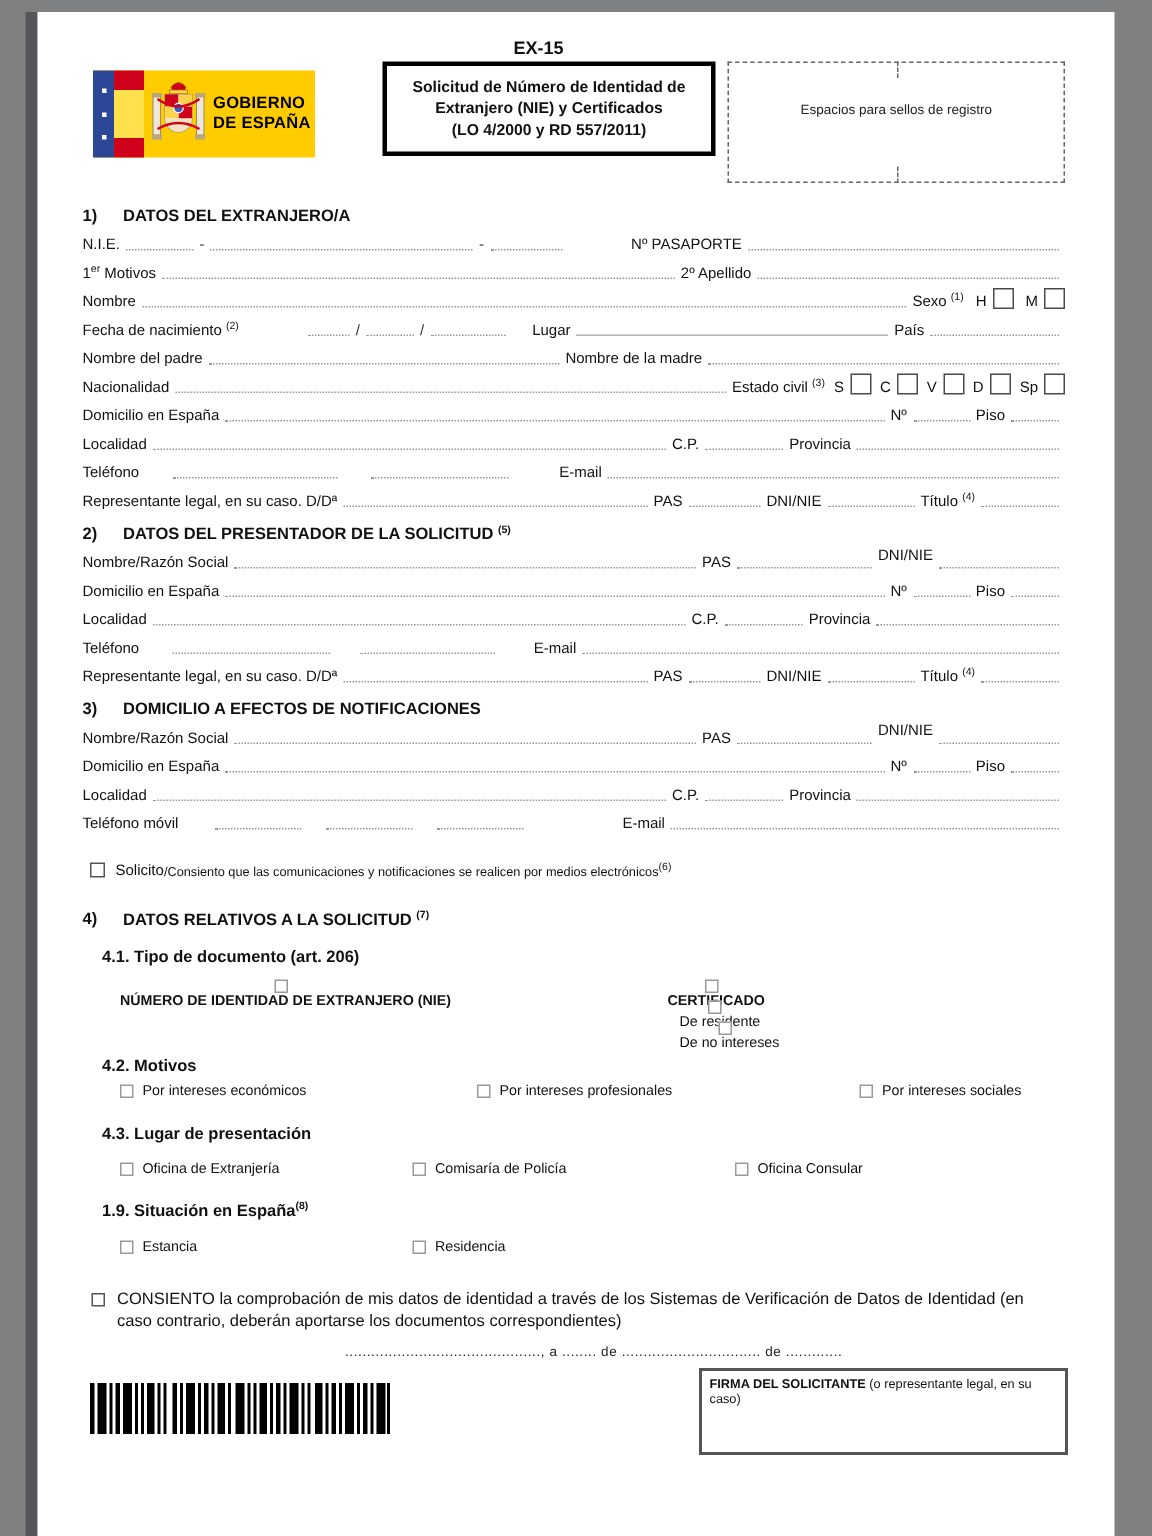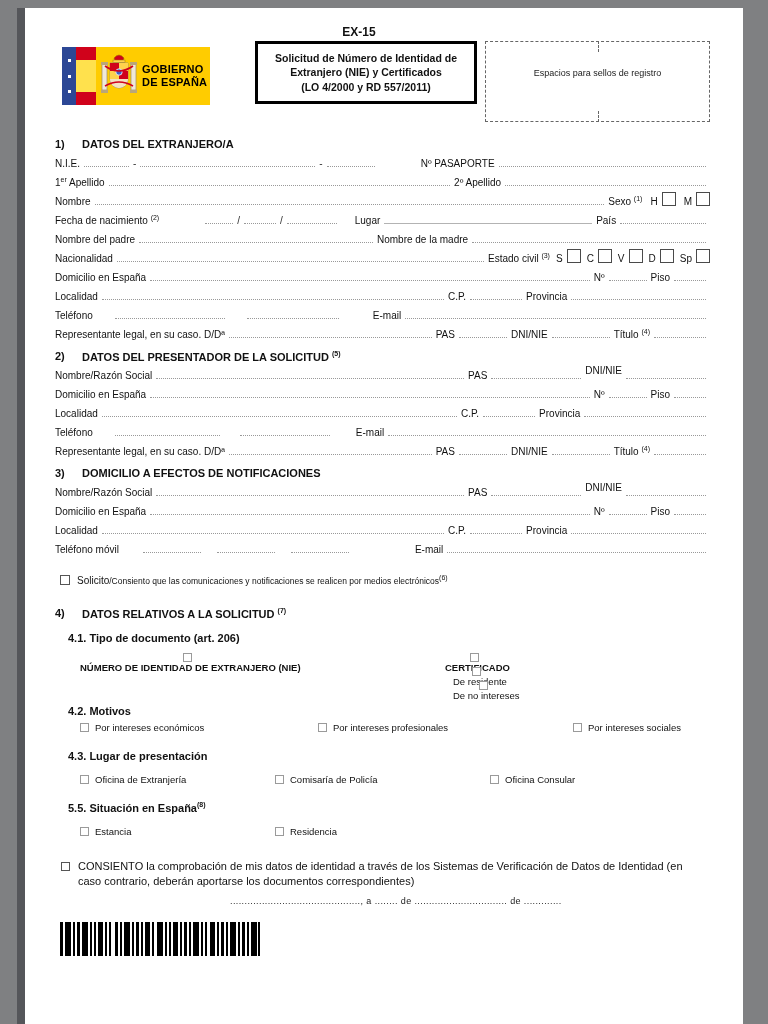--- a/index.html
+++ b/index.html
@@ -136,21 +136,21 @@
       <span class="ln f0" style="width:45px"></span>
       <span class="dash">-</span>
       <span class="ln f0" style="width:175px"></span>
       <span class="dash">-</span>
       <span class="ln f0" style="width:48px"></span>
       <span class="lbl" style="margin-left:42px">Nº PASAPORTE</span>
       <span class="ln"></span>
     </div>
 
     <div class="row">
-      <span class="lbl"><span>1</span><sup>er</sup> <span>Apellido</span></span>
+      <span class="lbl"><span>1</span><sup>er</sup> <span>Motivos</span></span>
       <span class="ln" style="flex-grow:340"></span>
       <span class="lbl">2º Apellido</span>
       <span class="ln" style="flex-grow:200"></span>
     </div>
 
     <div class="row">
       <span class="lbl">Nombre</span>
       <span class="ln"></span>
       <span class="lbl"><span>Sexo</span> <sup>(1)</sup></span>
       <span class="lbl" style="margin-left:8px">H</span>
@@ -384,21 +384,21 @@
       <span class="opt" style="left:220px">
           <span class="cbs"></span>
           <span>Comisaría de Policía</span>
         </span>
       <span class="opt" style="left:435px">
           <span class="cbs"></span>
           <span>Oficina Consular</span>
         </span>
     </div>
 
-    <div class="sub" style="margin-top:13px"><span>5.5. Situación en España</span><sup>(8)</sup></div>
+    <div class="sub" style="margin-top:13px"><span>1.9. Situación en España</span><sup>(8)</sup></div>
 
     <div class="chkrow" style="margin-top:12px">
       <span class="opt" style="left:25px">
           <span class="cbs"></span>
           <span>Estancia</span>
         </span>
       <span class="opt" style="left:220px">
           <span class="cbs"></span>
           <span>Residencia</span>
         </span>
@@ -447,17 +447,20 @@
           <rect x="161" y="0" width="3" height="34"></rect>
             <rect x="166" y="0" width="2" height="34"></rect>
           <rect x="170" y="0" width="6" height="34"></rect>
             <rect x="178" y="0" width="2" height="34"></rect>
           <rect x="182" y="0" width="3" height="34"></rect>
             <rect x="187" y="0" width="2" height="34"></rect>
           <rect x="191" y="0" width="6" height="34"></rect>
             <rect x="198" y="0" width="2" height="34"></rect>
         </g>
       </svg>
+      <div class="sigbox">
+        <span class="b">FIRMA DEL SOLICITANTE</span><span> (o representante legal, en su caso)</span>
+      </div>
     </div>
 
 
   </div>
 </div>
 
 </body></html>

